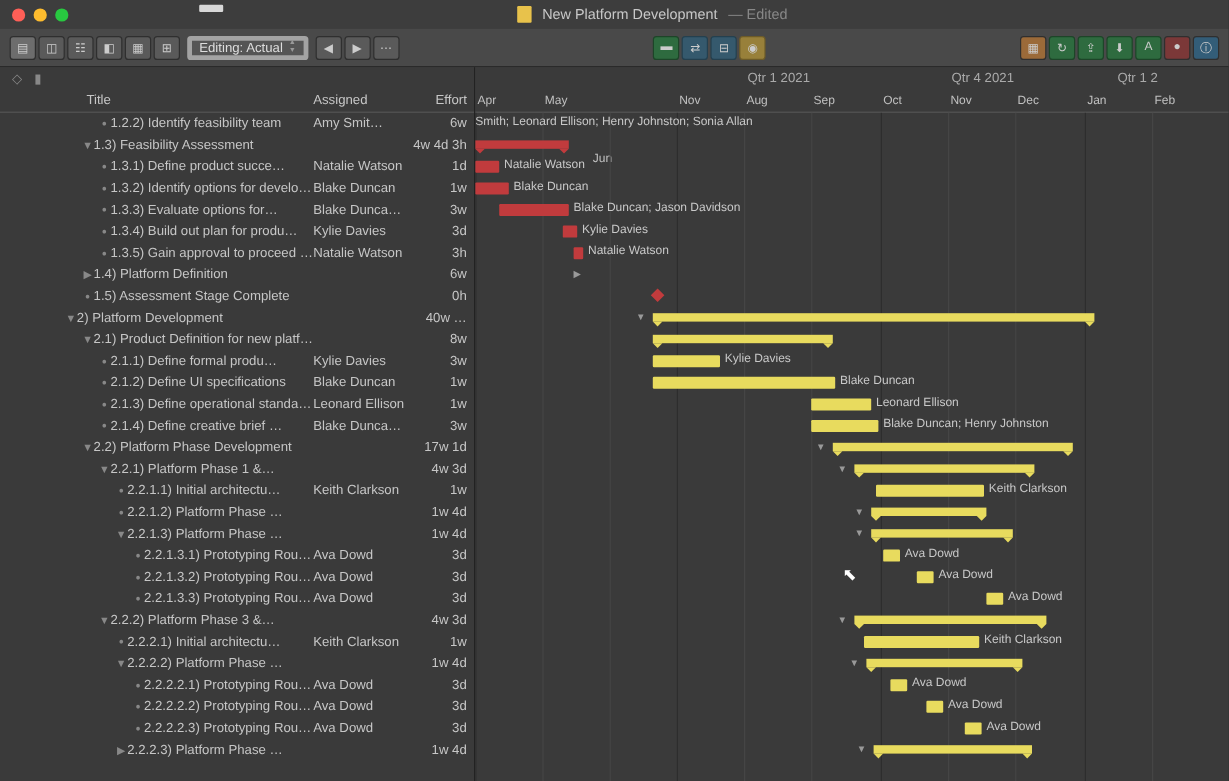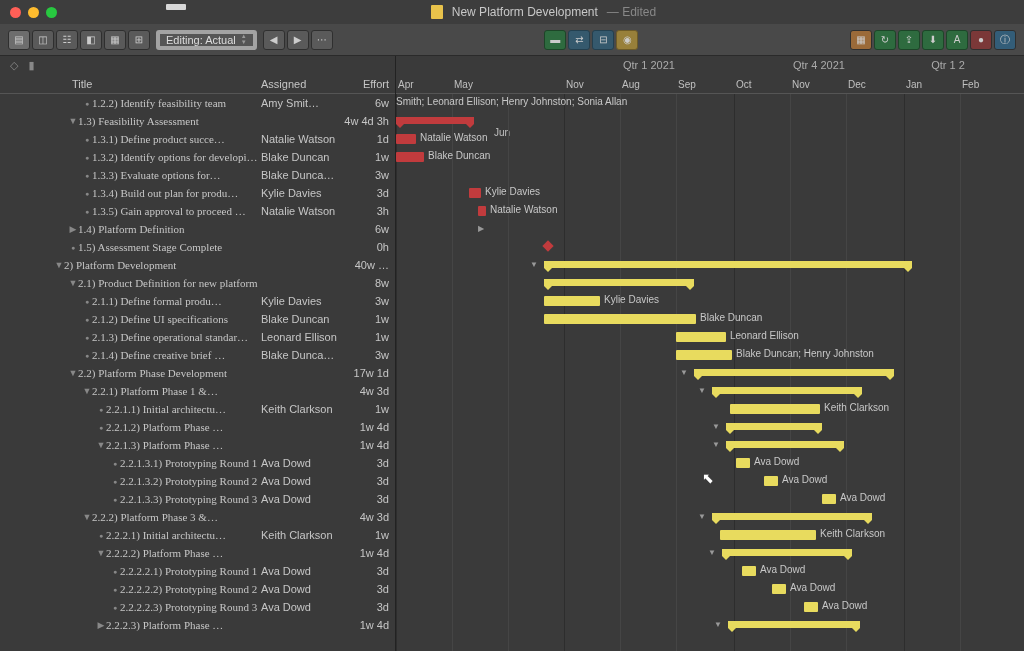--- a/index.html
+++ b/index.html
@@ -35,21 +35,21 @@
 .iconrow{height:18px;display:flex;align-items:center;gap:10px;padding:0 10px;color:#888;}
 .headrow{height:20px;display:flex;align-items:center;border-bottom:1px solid #555;padding-right:6px;}
 .c-title{flex:1;padding-left:72px;}
 .c-ass{width:80px;}
 .c-eff{width:48px;text-align:right;}
 .rows{flex:1;overflow:hidden;}
 .row{height:18px;display:flex;align-items:center;padding-right:6px;white-space:nowrap;}
 .row .indent{display:flex;align-items:center;}
 .disc{color:#888;font-size:9px;width:10px;text-align:center;}
 .leaf{color:#888;font-size:7px;width:10px;text-align:center;}
-.row .lbl{flex:1;overflow:hidden;text-overflow:ellipsis;font-family:Liberation Serif, serif;}
+.row .lbl{flex:1;overflow:hidden;text-overflow:ellipsis;}
 .row .ass{width:80px;overflow:hidden;text-overflow:ellipsis;}
 .row .eff{width:48px;text-align:right;}
 
 .gantt{flex:1;background:#3a3a3a;position:relative;color:#c6c6c6;font-size:10px;overflow:hidden;}
 .ghead{height:38px;border-bottom:1px solid #555;position:relative;}
 .qrow{height:18px;position:relative;}
 .mrow{height:20px;position:relative;}
 .qcell{position:absolute;top:0;height:18px;display:flex;align-items:center;justify-content:center;font-size:11px;color:#aaa;}
 .mcell{position:absolute;top:0;height:20px;display:flex;align-items:center;justify-content:flex-start;font-size:10px;color:#c0c0c0;padding-left:2px;}
 .gbody{position:absolute;top:38px;left:0;right:0;bottom:0;}
@@ -394,20 +394,24 @@
             <div class="summary red" style="left: 0px; width: 78px;"></div>
           </div>
           <div class="bar-row" style="top: 36px;">
             <div class="bar red" style="left: 0px; width: 20px;"></div>
             <div class="lblr" style="left: 24px;">Natalie Watson</div>
           </div>
           <div class="bar-row" style="top: 54px;">
             <div class="bar red" style="left: 0px; width: 28px;"></div>
             <div class="lblr" style="left: 32px;">Blake Duncan</div>
           </div>
+          <div class="bar-row" style="top: 72px;">
+            <div class="bar red" style="left: 20px; width: 58px;"></div>
+            <div class="lblr" style="left: 82px;">Blake Duncan; Jason Davidson</div>
+          </div>
           <div class="bar-row" style="top: 90px;">
             <div class="bar red" style="left: 73px; width: 12px;"></div>
             <div class="lblr" style="left: 89px;">Kylie Davies</div>
           </div>
           <div class="bar-row" style="top: 108px;">
             <div class="bar red" style="left: 82px; width: 8px;"></div>
             <div class="lblr" style="left: 94px;">Natalie Watson</div>
           </div>
           <div class="bar-row" style="top: 126px;">
             <div class="tri" style="left: 82px;">▶</div>

